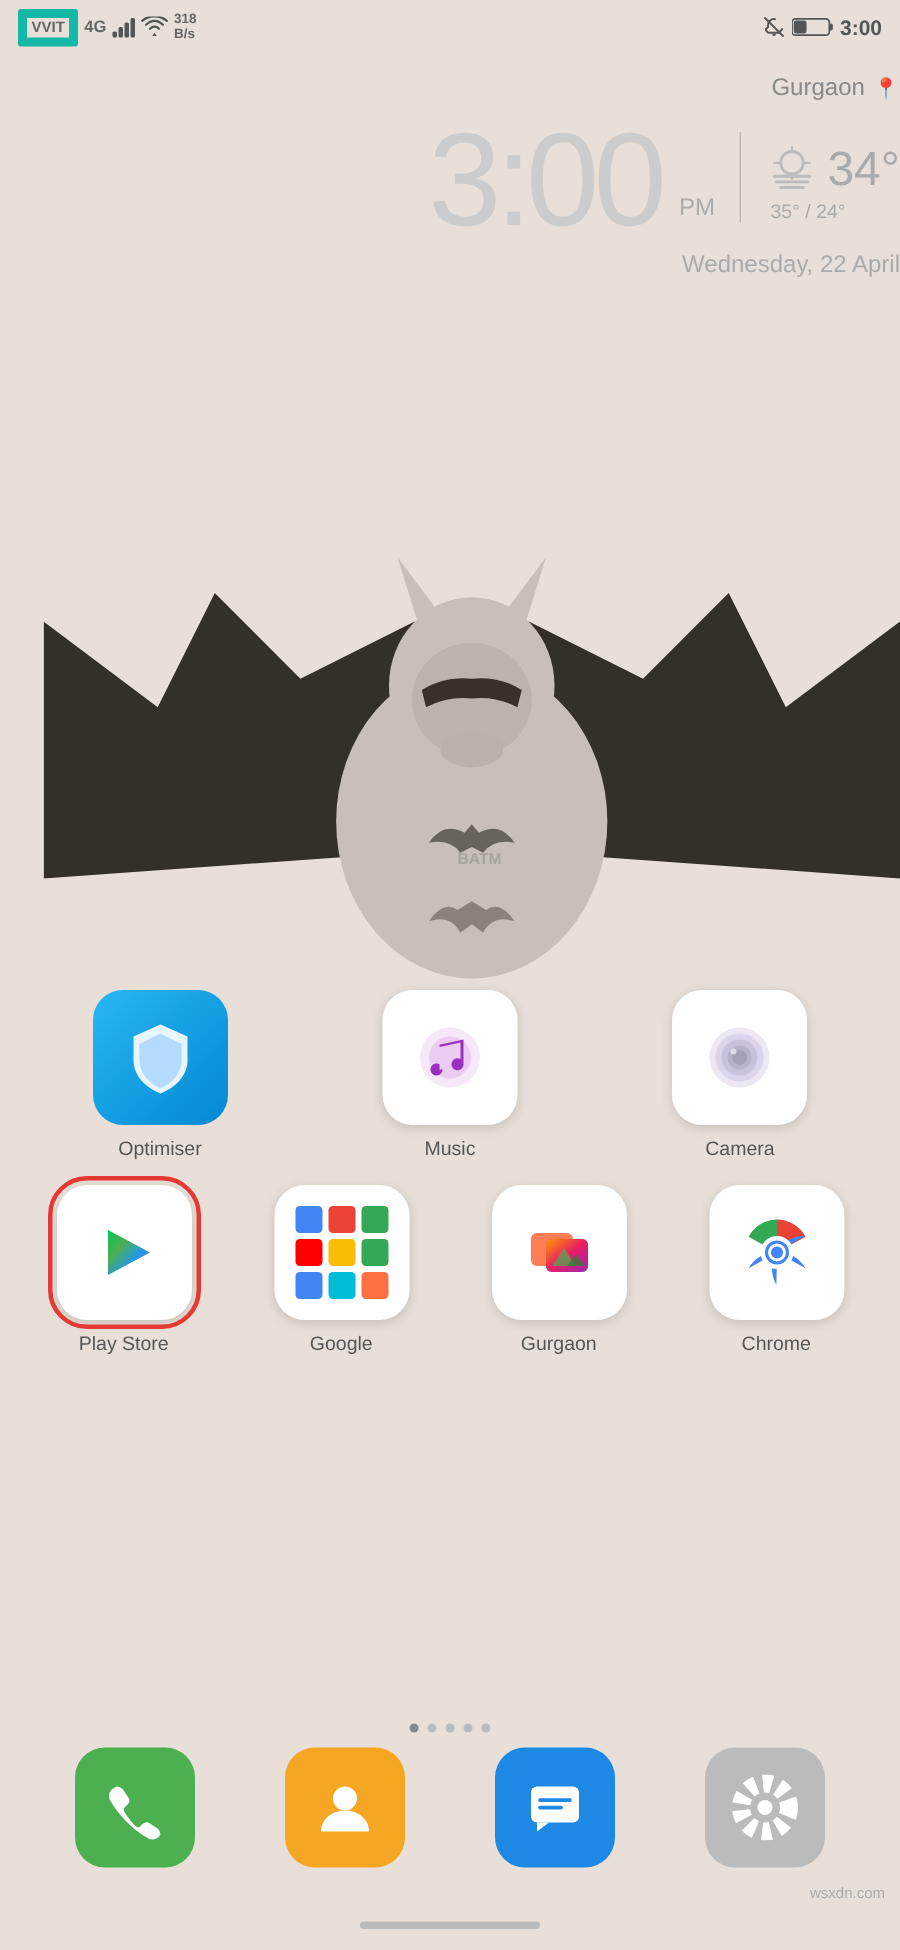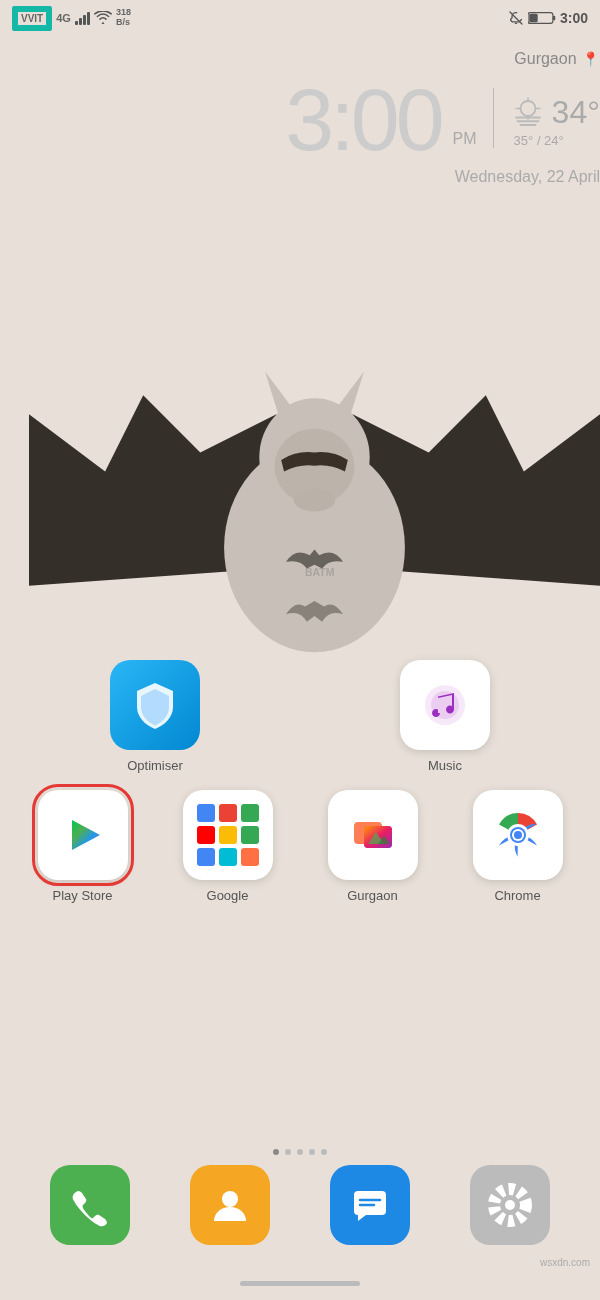--- a/index.html
+++ b/index.html
@@ -433,20 +433,36 @@
           <circle cx="27" cy="27" r="26" fill="white"></circle>
           <circle cx="27" cy="27" r="20" fill="#c562d4" opacity="0.15"></circle>
           <circle cx="27" cy="27" r="14" fill="#c562d4" opacity="0.2"></circle>
 
           <path d="M22 35 C22 37.2 20.2 39 18 39 C15.8 39 14 37.2 14 35 C14 32.8 15.8 31 18 31 C18.7 31 19.4 31.2 20 31.5 L20 20 L34 17 L34 28 C33.4 27.7 32.7 27.5 32 27.5 C29.8 27.5 28 29.3 28 31.5 C28 33.7 29.8 35.5 32 35.5 C34.2 35.5 36 33.7 36 31.5 L36 15 L20 18.5 L20 35 Z" fill="#9b30c0"></path>
         </svg>
       </div>
       <span class="app-label">Music</span>
     </div>
 
+    <div class="app-item">
+      <div class="app-icon-wrapper icon-camera" style="box-shadow:0 2px 8px rgba(0,0,0,0.15);">
+        <svg width="54" height="54" viewBox="0 0 54 54">
+          <circle cx="27" cy="27" r="26" fill="white"></circle>
+
+          <circle cx="27" cy="27" r="20" fill="#e8e0f0" opacity="0.8"></circle>
+          <circle cx="27" cy="27" r="16" fill="#d8d0e8" opacity="0.8"></circle>
+          <circle cx="27" cy="27" r="12" fill="#c8c0d8" opacity="0.9"></circle>
+          <circle cx="27" cy="27" r="8" fill="#b8b0c8" opacity="0.95"></circle>
+          <circle cx="27" cy="27" r="5" fill="#a8a0b8"></circle>
+
+          <circle cx="23" cy="23" r="2" fill="white" opacity="0.6"></circle>
+        </svg>
+      </div>
+      <span class="app-label">Camera</span>
+    </div>
 
   </div>
 </div>
 
 <div style="position:absolute;top:790px;left:0;right:0;z-index:10;padding:0 10px;">
   <div class="app-row">
 
     <div class="app-item highlighted">
       <div class="app-icon-wrapper icon-playstore" style="box-shadow:0 2px 8px rgba(0,0,0,0.15);">
         <svg width="54" height="54" viewBox="0 0 54 54">

